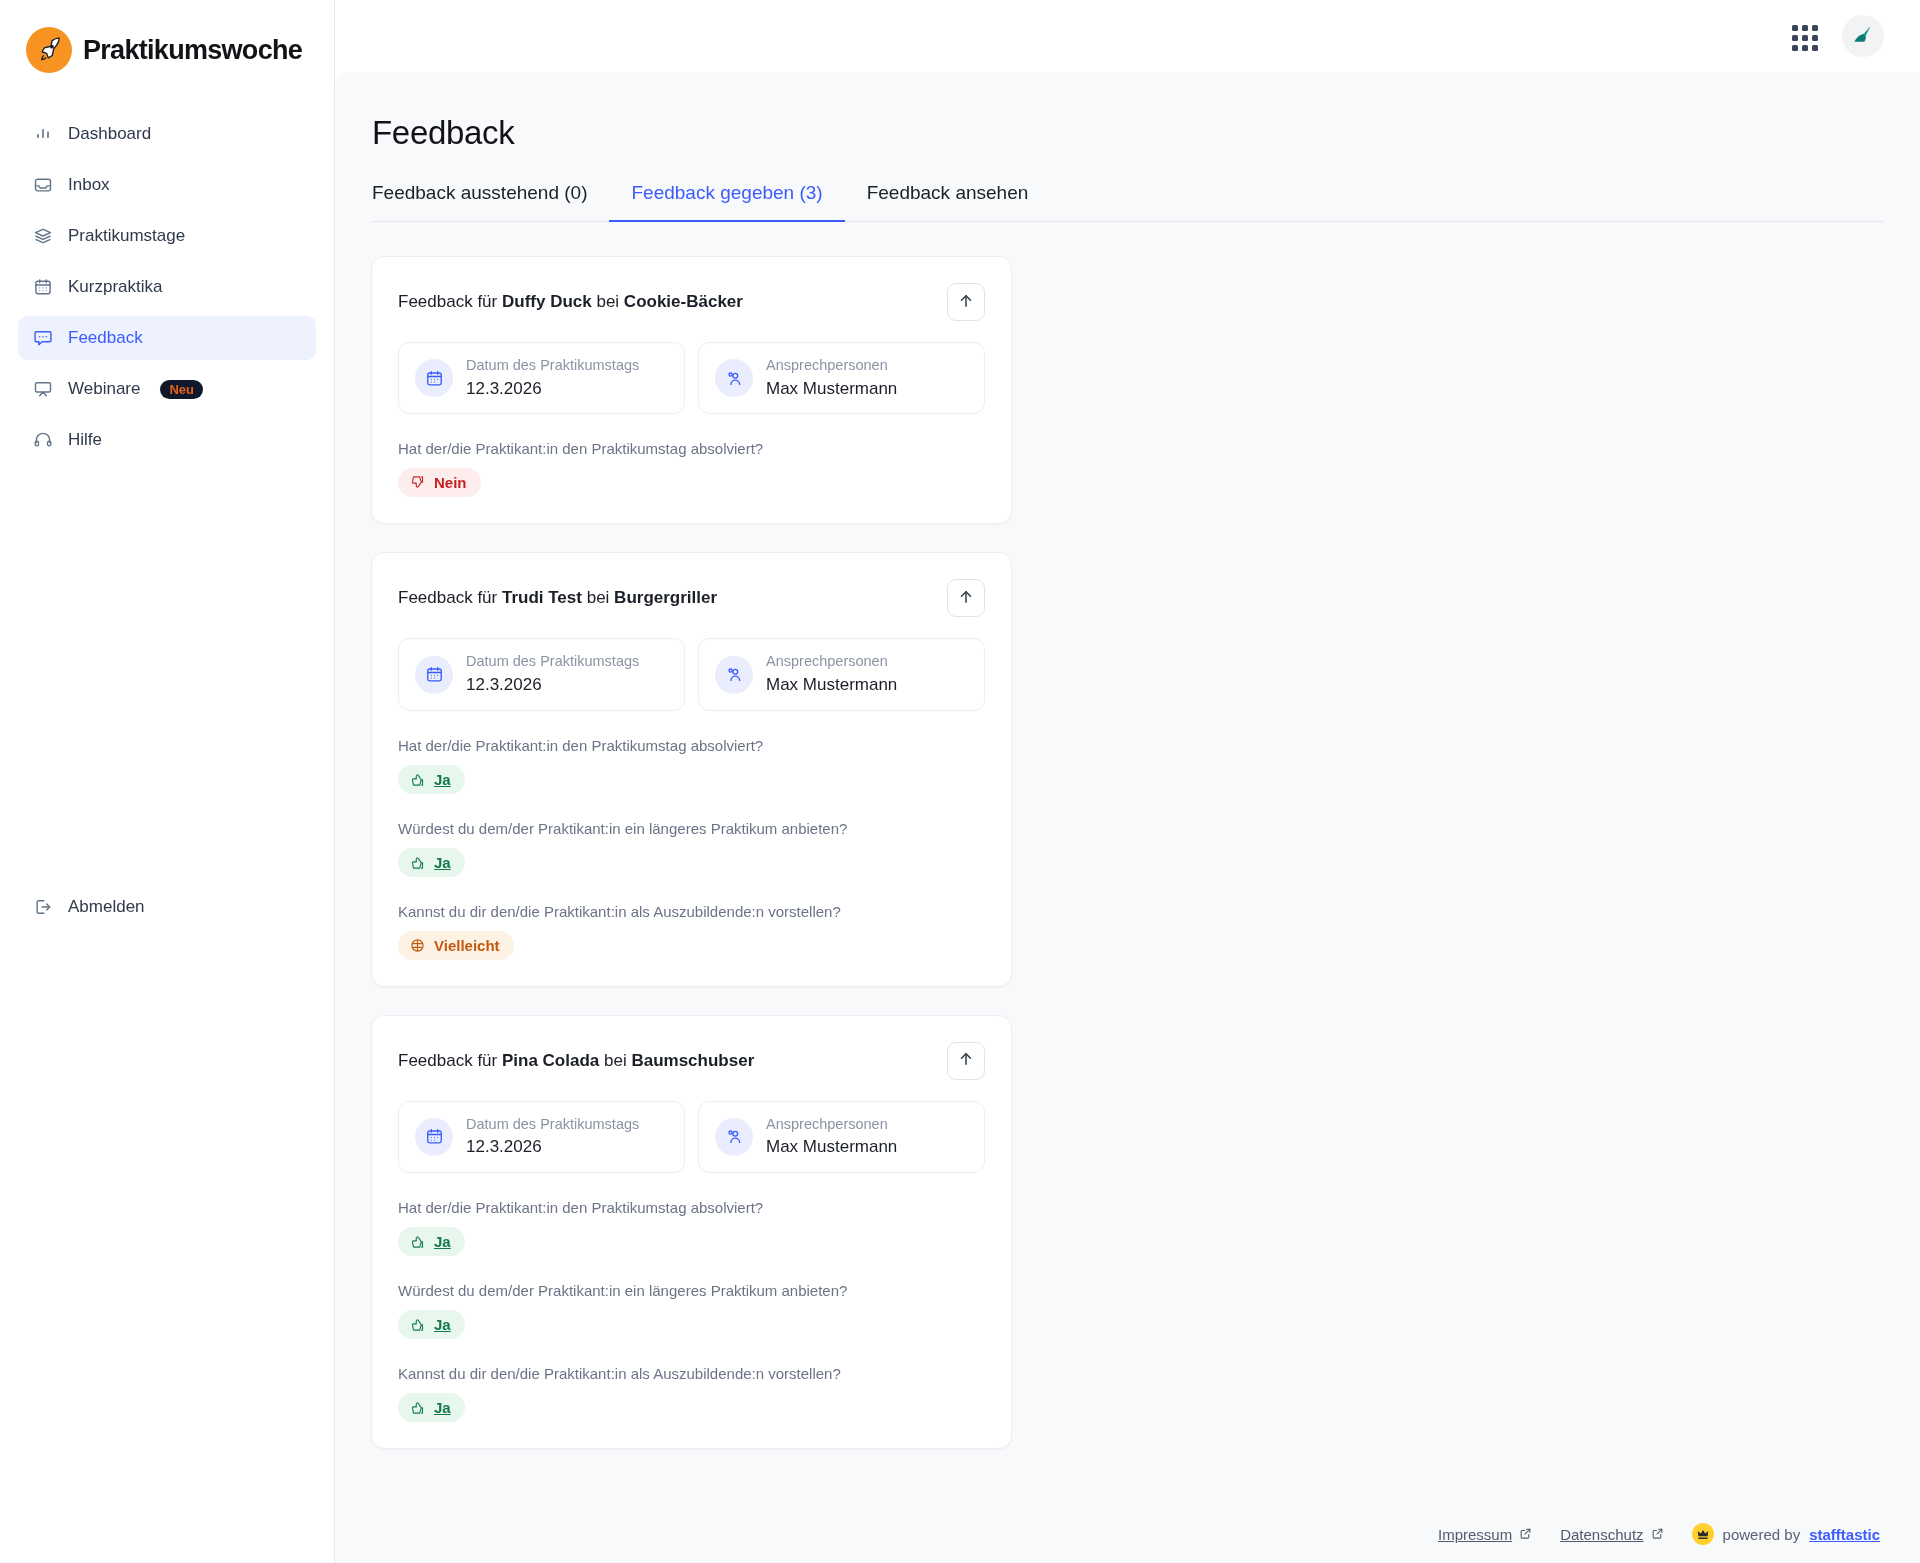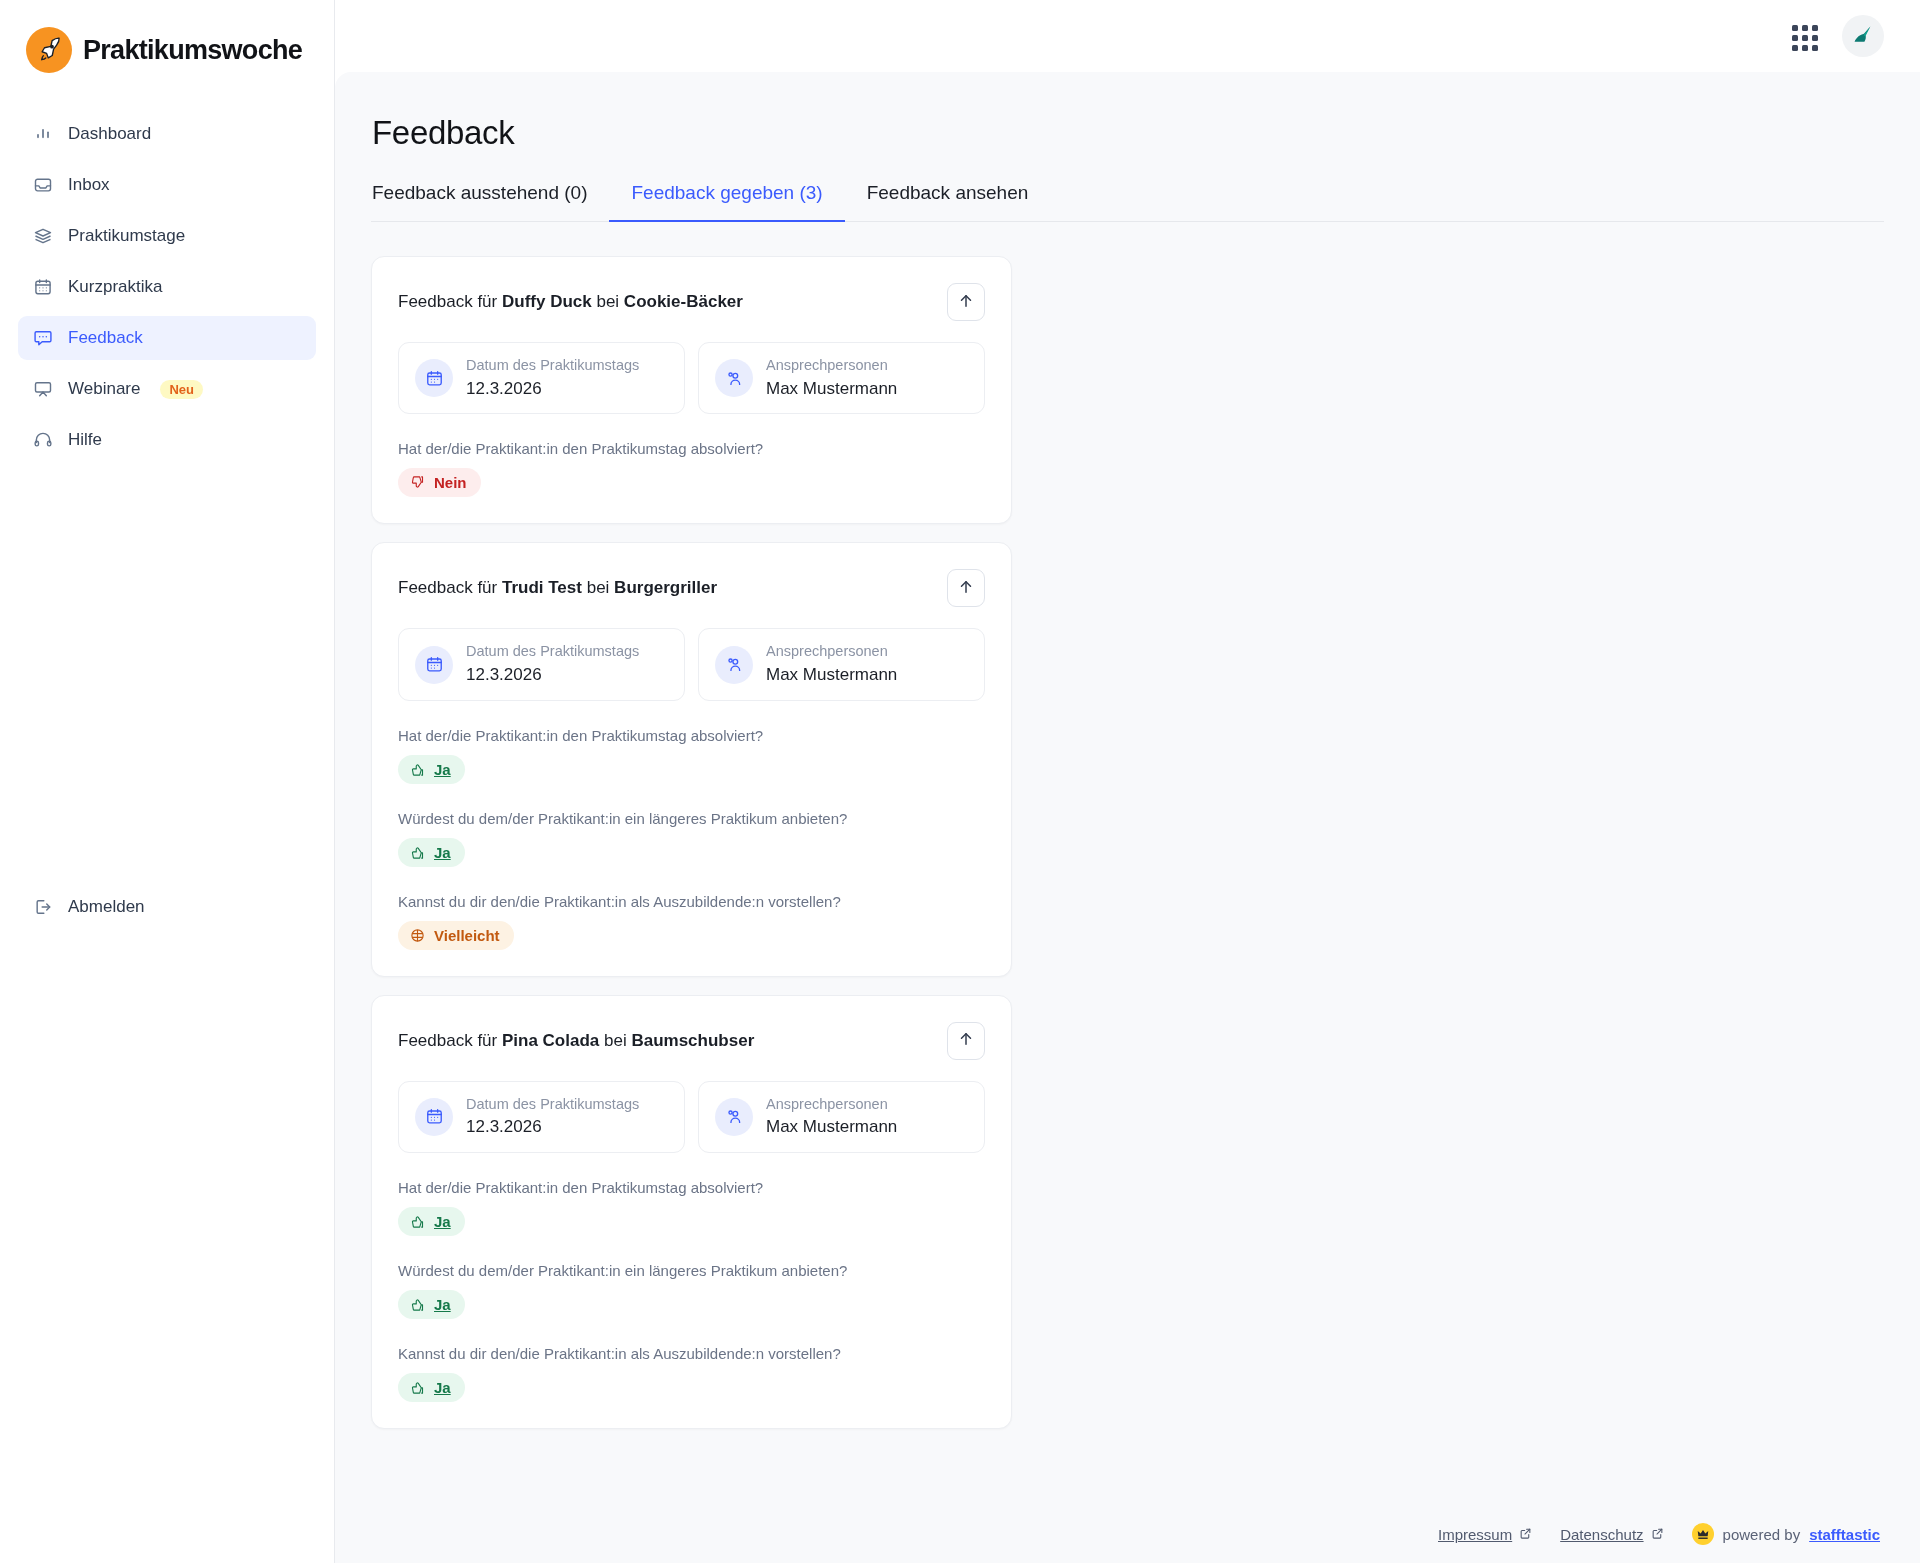--- a/index.html
+++ b/index.html
@@ -37,21 +37,21 @@
     display: flex; align-items: center; gap: 14px;
     height: 44px; padding: 0 14px; border-radius: 9px;
     color: #2f3a4c; font-size: 17px; cursor: pointer;
     text-decoration: none;
   }
   .nav-item .ico { width: 22px; height: 22px; flex: 0 0 22px; display: flex; align-items: center; justify-content: center; color:#64748b; }
   .nav-item.active { background: #eef2ff; color: #3b5bfd; }
   .nav-item.active .ico { color: #3b5bfd; }
   .nav-label { white-space: nowrap; }
   .badge-neu {
-    background: #fef9c3; color: #e2621b; font-size: 13px; font-weight: 600;
+    background: #0f172a; color: #e2621b; font-size: 13px; font-weight: 600;
     border-radius: 999px; padding: 3px 9px; margin-left: 6px; line-height: 1;
   }
   .logout-wrap { position: absolute; left: 18px; top: 885px; }
   .logout {
     display: flex; align-items: center; gap: 14px; height: 44px; padding: 0 14px;
     color: #2f3a4c; font-size: 17px; cursor: pointer; border-radius: 9px;
   }
   .logout .ico { width: 22px; height: 22px; color: #64748b; display:flex; align-items:center; justify-content:center;}
 
   
@@ -82,21 +82,21 @@
     border-bottom: 1px solid #e6e8ec;
     padding-left: 1px;
   }
   .tab {
     font-size: 19px; color: #1b1f27; padding: 0 22px 16px 22px; cursor: pointer;
     white-space: nowrap; position: relative; top: 1px;
   }
   .tab:first-child { padding-left: 0; }
   .tab.active { color: #3b5bfd; border-bottom: 2.5px solid #3b5bfd; }
 
-  .cards { margin-top: 34px; display: flex; flex-direction: column; gap: 18px; width: 641px; }
+  .cards { margin-top: 34px; display: flex; flex-direction: column; gap: 28px; width: 641px; }
   .card {
     background: #ffffff; border: 1px solid #eceef2; border-radius: 13px;
     padding: 26px 26px 26px 26px;
     box-shadow: 0 1px 2px rgba(16,24,40,0.03);
   }
   .card-head { display: flex; align-items: flex-start; justify-content: space-between; }
   .card-title { font-size: 17px; color: #1b1f27; line-height: 1.35; padding-top: 8px;}
   .card-title b { font-weight: 700; }
   .collapse-btn {
     width: 38px; height: 38px; min-width:38px; border: 1px solid #dfe3ea; border-radius: 9px;

